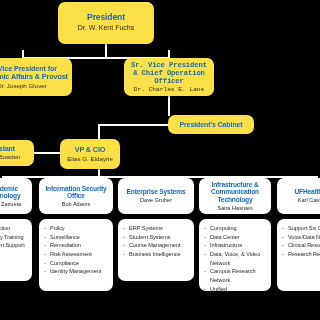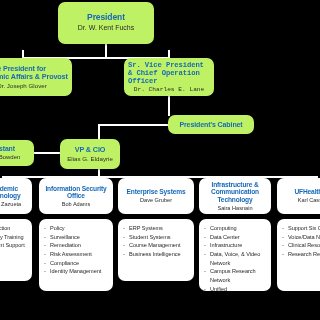--- a/index.html
+++ b/index.html
@@ -16,27 +16,28 @@
   }
   #chart-root {
     position: absolute;
     left: 0; top: 0;
     width: 320px;
     height: 320px;
     background: #000000;
   }
   .node {
     position: absolute;
-    background: #bef264;
+    background: #fde047;
     border-radius: 7px;
     box-sizing: border-box;
     display: flex;
     flex-direction: column;
     align-items: center;
     justify-content: center;
+    text-align: center;
     padding: 3px 4px;
     box-shadow: 0 1px 2px rgba(0,0,0,0.35);
   }
   .node .title {
     color: #1769b8;
     font-weight: bold;
     line-height: 1.12;
     letter-spacing: -0.1px;
   }
   .node .person {

